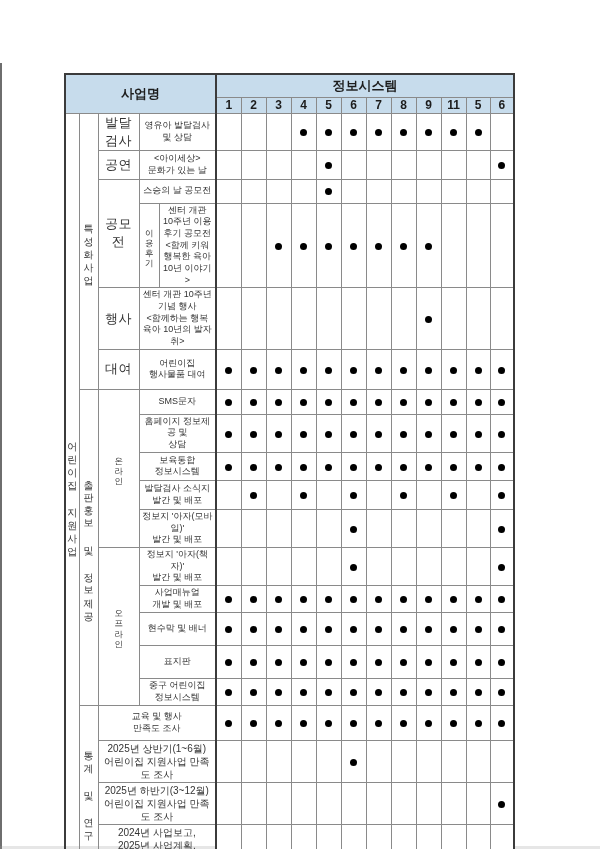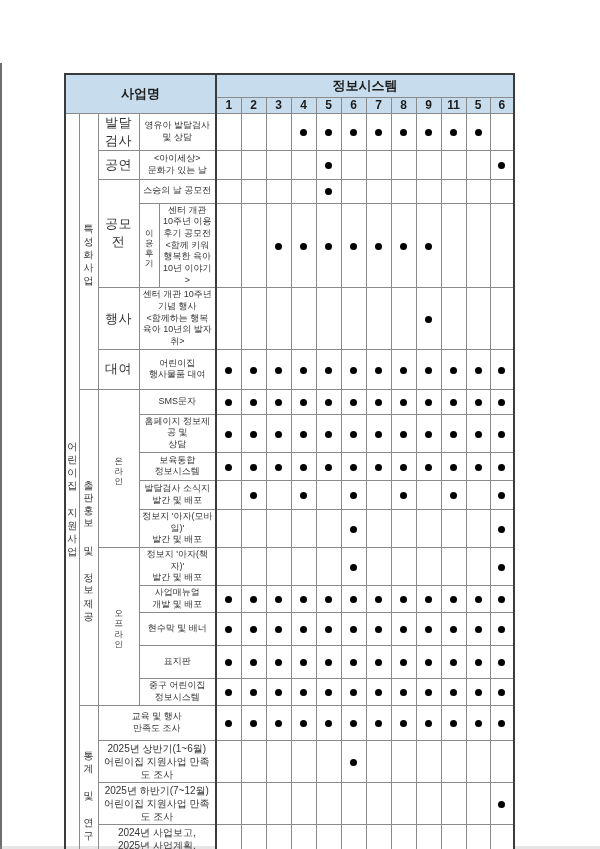--- a/index.html
+++ b/index.html
@@ -391,21 +391,21 @@
         <td class="mcell"></td>
         <td class="mcell"><span class="dot"></span></td>
         <td class="mcell"></td>
         <td class="mcell"></td>
         <td class="mcell"></td>
         <td class="mcell"></td>
         <td class="mcell"></td>
         <td class="mcell"></td>
       </tr>
     <tr style="height:35px">
-      <td colspan="3" class="lbl small">2025년 하반기(7~12월)
+      <td colspan="3" class="lbl small">2025년 하반기(3~12월)
 어린이집 지원사업 만족도 조사</td>
     <td class="mcell thickleft"></td>
         <td class="mcell"></td>
         <td class="mcell"></td>
         <td class="mcell"></td>
         <td class="mcell"></td>
         <td class="mcell"></td>
         <td class="mcell"></td>
         <td class="mcell"></td>
         <td class="mcell"></td>

